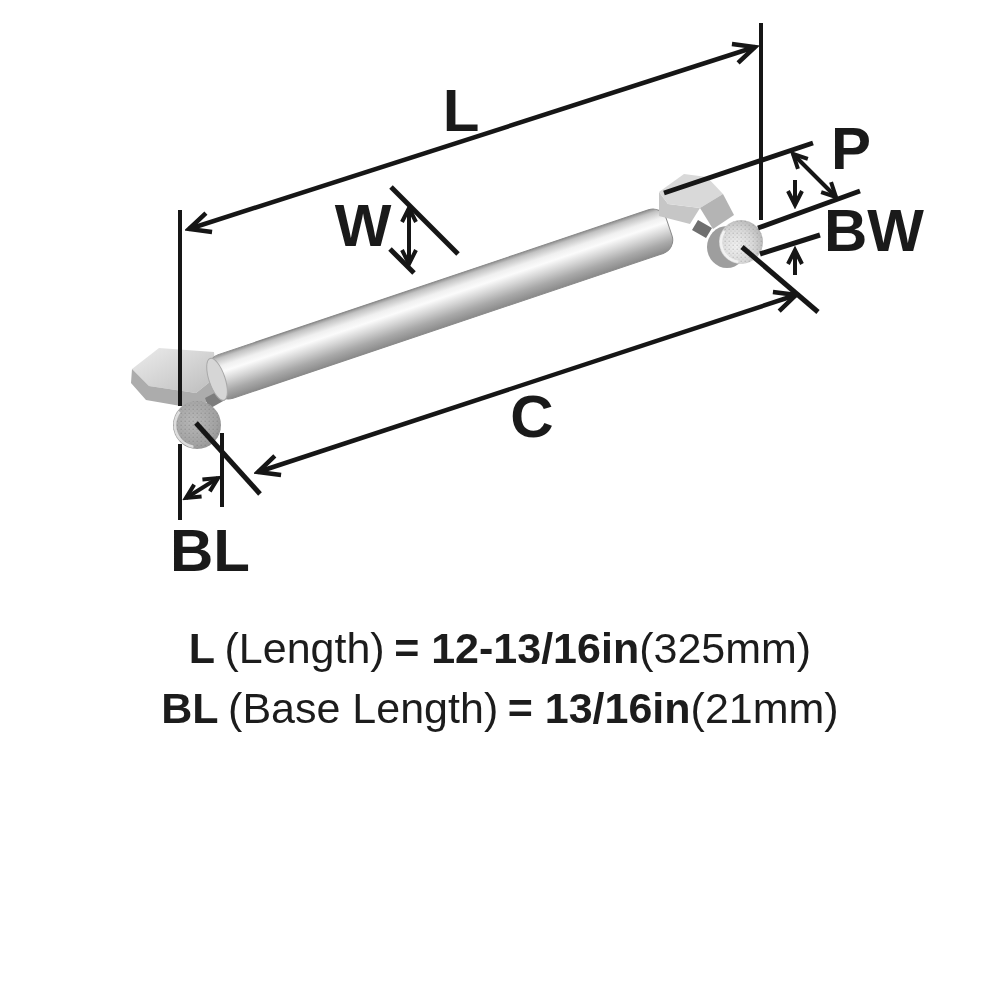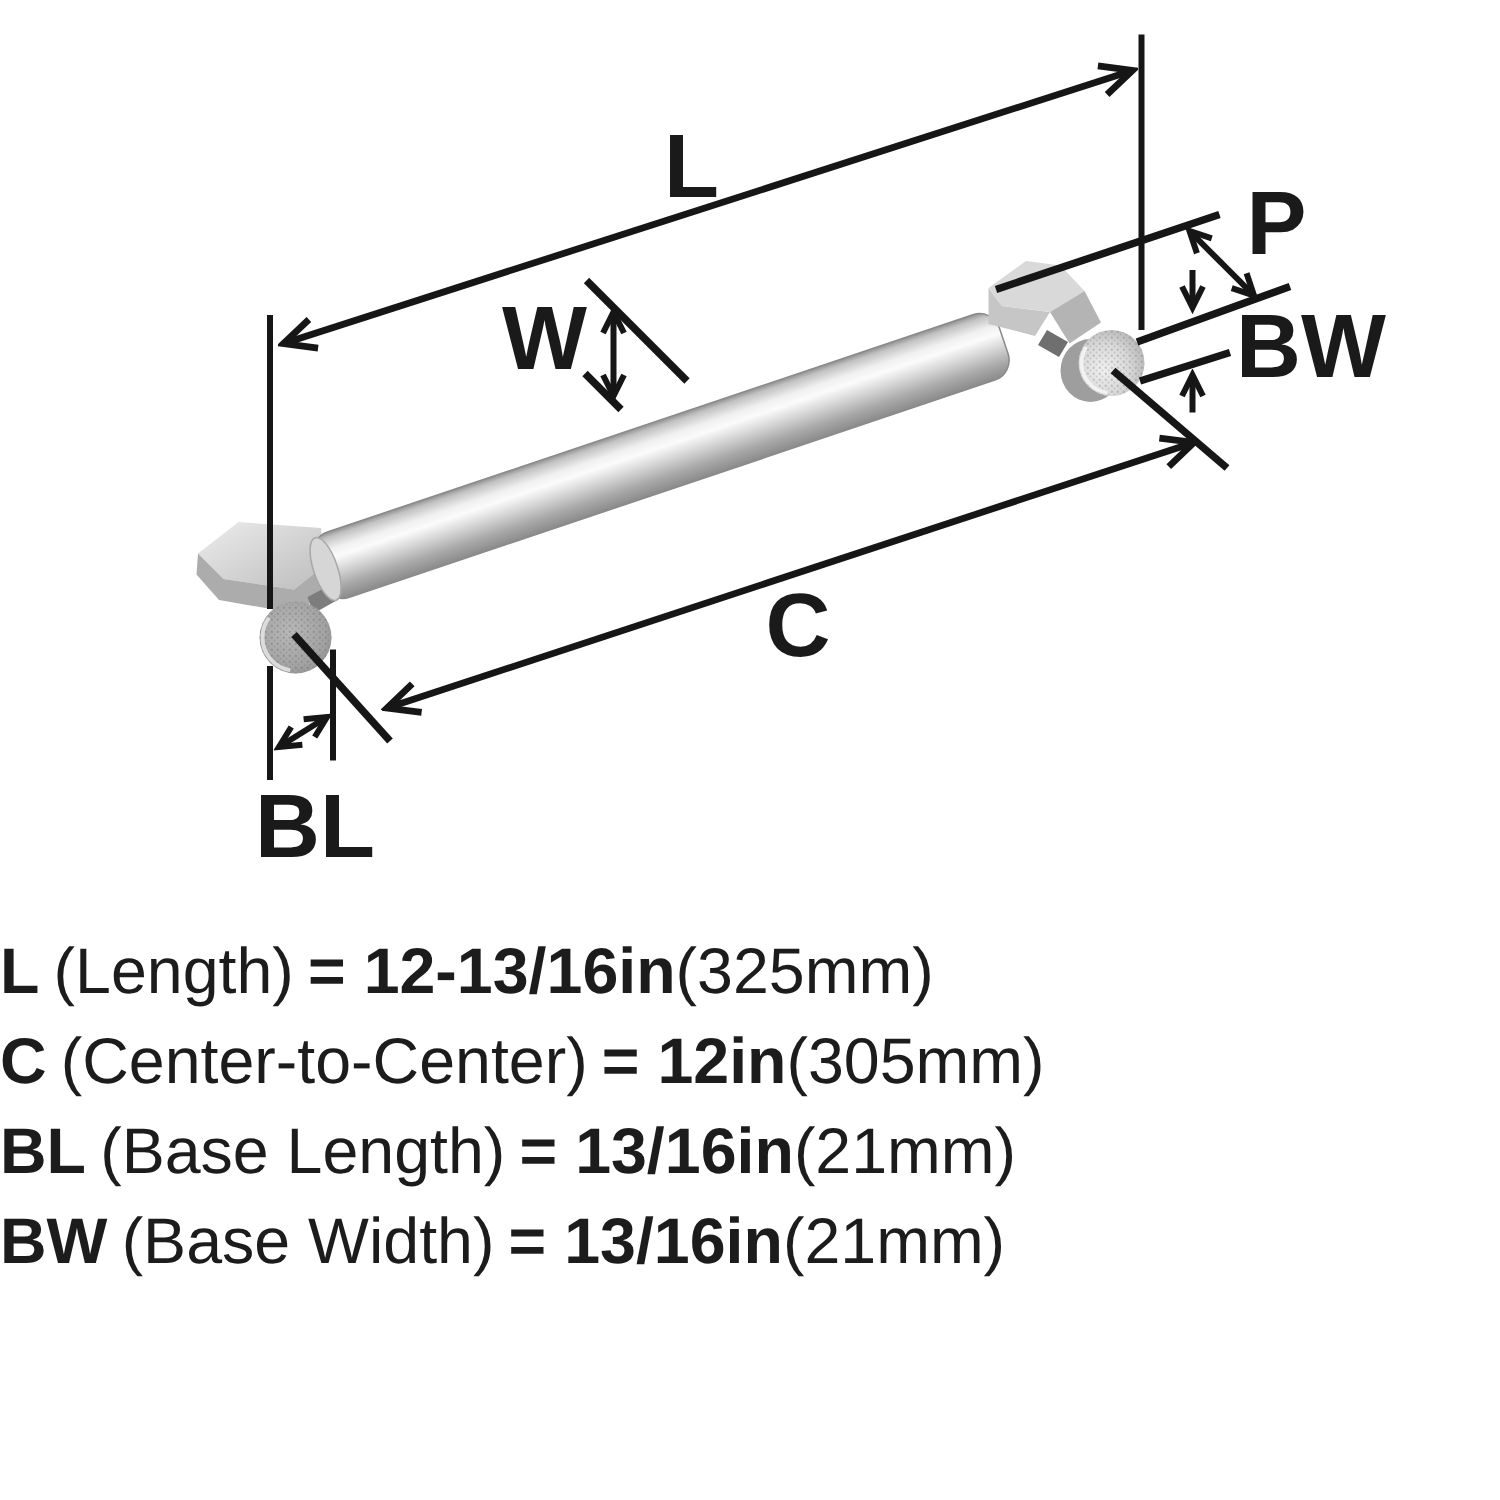--- a/index.html
+++ b/index.html
@@ -1,21 +1,21 @@
 <!DOCTYPE html>
 <html><head>
 <meta charset="utf-8">
 <style>
   html,body{margin:0;padding:0;background:#fff;}
   .stage{position:relative;width:1000px;height:1000px;background:#fff;overflow:hidden;
          font-family:"Liberation Sans", sans-serif;}
   .diagram-svg{position:absolute;left:0;top:0;}
   .dim-label{font-family:"Liberation Sans", sans-serif;font-weight:700;font-size:60px;fill:#1a1a1a;}
   .spec-block{position:absolute;left:0;top:618px;width:1000px;color:#1c1c1c;}
-  .spec-row{height:60px;line-height:60px;font-size:43px;white-space:nowrap;}
+  .spec-row{height:60px;line-height:60px;text-align:center;font-size:43px;white-space:nowrap;}
   .spec-code{font-weight:700;}
   .spec-name{font-weight:400;margin:0 0.22em;}
   .spec-value{font-weight:700;}
   .spec-metric{font-weight:400;}
 </style>
 </head>
 <body>
 
 <div class="stage">
 
@@ -117,23 +117,17 @@
     <text class="dim-label" x="874" y="251" text-anchor="middle">BW</text>
     <text class="dim-label" x="532" y="437" text-anchor="middle">C</text>
     <text class="dim-label" x="210" y="571" text-anchor="middle">BL</text>
   </svg>
 
   <div class="spec-block">
     <div class="spec-row">
       <span class="spec-code">L</span><span class="spec-name">(Length)</span><span class="spec-value">= 12-13/16in</span><span class="spec-metric">(325mm)</span>
     </div>
     <div class="spec-row">
-      <span class="spec-code">C</span><span class="spec-name">(Center-to-Center)</span><span class="spec-value">= 12in</span><span class="spec-metric">(305mm)</span>
-    </div>
-    <div class="spec-row">
       <span class="spec-code">BL</span><span class="spec-name">(Base Length)</span><span class="spec-value">= 13/16in</span><span class="spec-metric">(21mm)</span>
-    </div>
-    <div class="spec-row">
-      <span class="spec-code">BW</span><span class="spec-name">(Base Width)</span><span class="spec-value">= 13/16in</span><span class="spec-metric">(21mm)</span>
     </div>
   </div>
 
 </div>
 
 </body></html>

